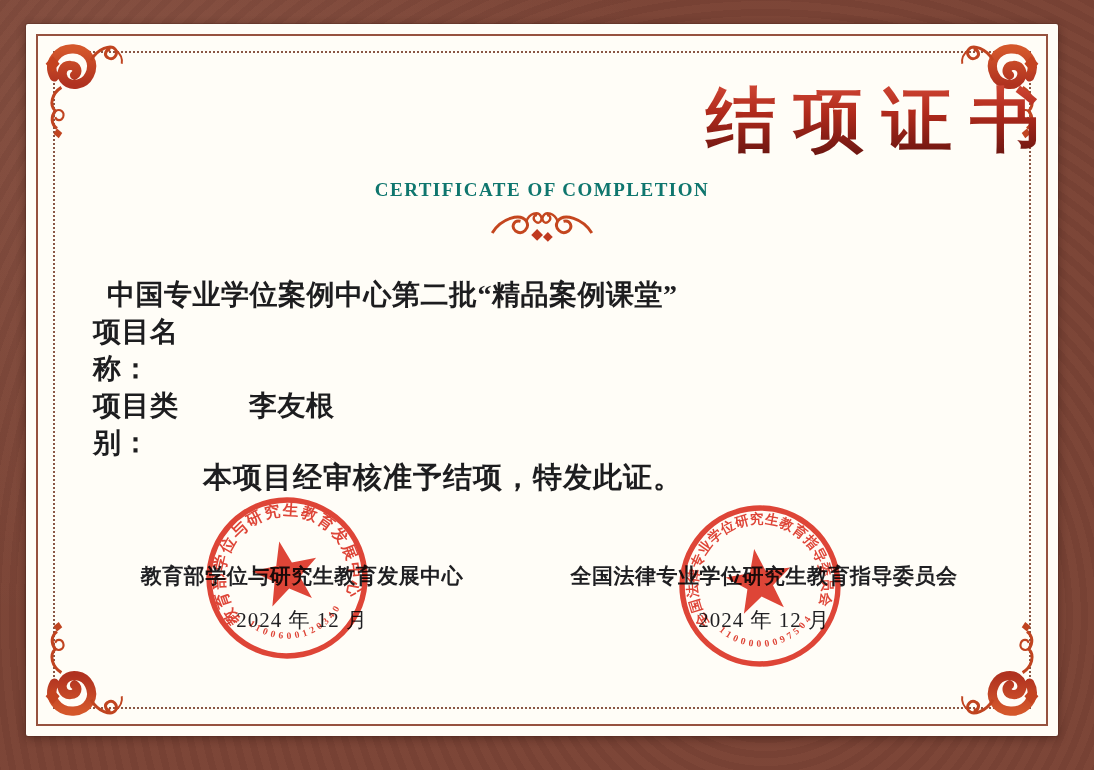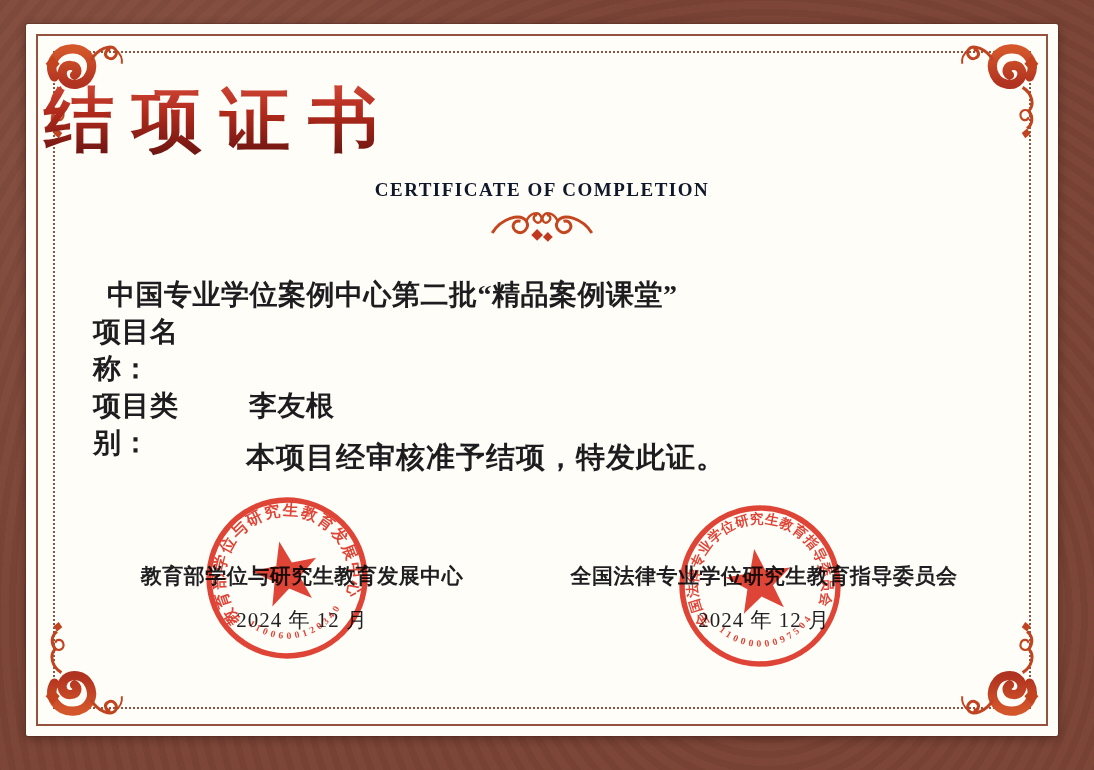--- a/index.html
+++ b/index.html
@@ -27,50 +27,50 @@
     position:absolute;inset:27px;border:2px dotted #8a5644;pointer-events:none;
   }
   .orn{position:absolute;width:88px;height:98px;}
   .orn.tl{left:15px;top:17px;}
   .orn.tr{right:15px;top:17px;transform:scaleX(-1);}
   .orn.bl{left:15px;bottom:17px;transform:scaleY(-1);}
   .orn.br{right:15px;bottom:17px;transform:scale(-1,-1);}
 
   .title{
     position:absolute;left:0;top:58px;width:100%;margin:0;
-    text-align:left;font-size:70px;font-weight:700;
+    text-align:right;font-size:70px;font-weight:700;
     letter-spacing:18px;text-indent:18px;line-height:1.1;
     color:#9c2016;
   }
   @supports ((-webkit-background-clip:text) or (background-clip:text)){
     .title{
       background:linear-gradient(180deg,#d14836 0%,#b02a1c 40%,#661410 100%);
       -webkit-background-clip:text;background-clip:text;
       -webkit-text-fill-color:transparent;
     }
   }
   .subtitle{
     position:absolute;left:0;top:155px;width:100%;
     text-align:center;font-size:19px;font-weight:700;
-    letter-spacing:1.5px;color:#0f172a;
+    letter-spacing:1.5px;color:#0f766e;
   }
   .divider{position:absolute;left:50%;top:186px;margin-left:-166px;width:332px;height:44px;}
 
   .fields{
     position:absolute;left:67px;top:252px;
     font-size:28px;font-weight:700;color:#1d1d1f;line-height:37px;
     letter-spacing:.5px;
   }
   .frow{display:flex;}
   .flabel{display:inline-block;width:142px;}
   .fvalue{display:inline-block;margin-left:14px;white-space:nowrap;}
 
   .statement{
-    position:absolute;left:177px;top:414px;
-    font-size:29px;font-weight:600;color:#1d1d1f;letter-spacing:1px;margin-left:43px;
+    position:absolute;left:177px;top:434px;
+    font-size:29px;font-weight:600;color:#1d1d1f;letter-spacing:1px;
   }
 
   .sig{position:absolute;text-align:center;color:#1f1f22;}
   .sig-0{left:96px;top:538px;width:360px;}
   .sig-1{left:528px;top:538px;width:420px;}
   .sig .org{font-size:21px;font-weight:700;letter-spacing:.5px;}
   .sig .date{font-size:21px;font-weight:400;margin-top:16px;letter-spacing:1px;}
 
   .seal{position:absolute;width:172px;height:172px;mix-blend-mode:multiply;opacity:.93;}
   .seal-0{left:175px;top:468px;transform:rotate(-12deg);}

